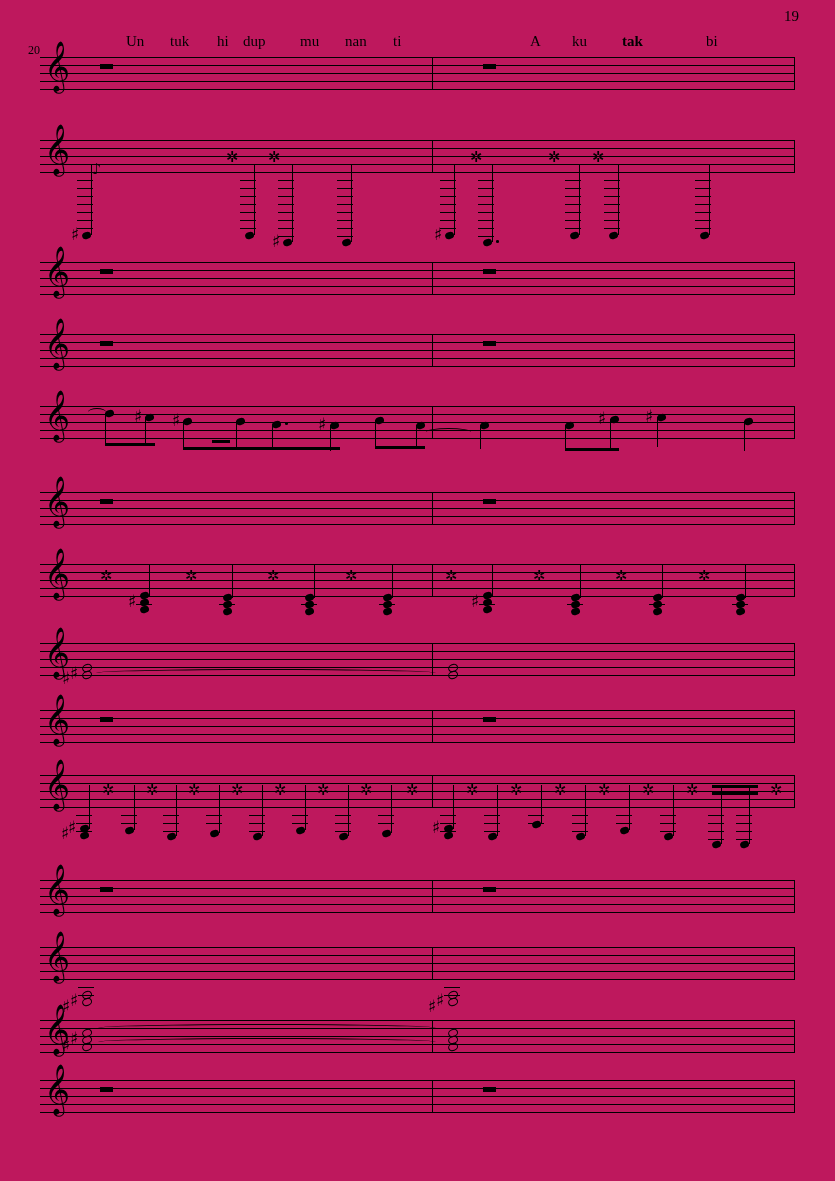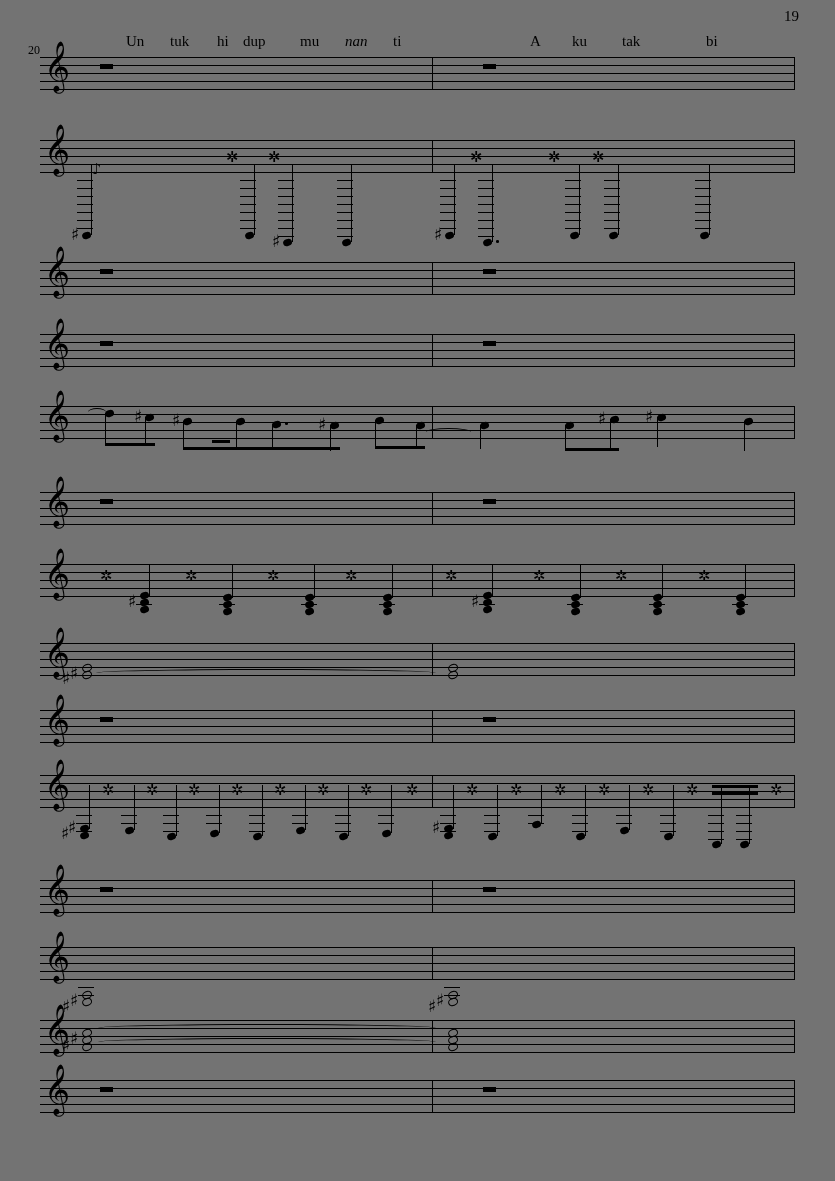--- a/index.html
+++ b/index.html
@@ -8,21 +8,21 @@
     background: #ffffff;
   }
   body {
     font-family: "Liberation Serif", serif;
     color: #000000;
   }
   #page {
     position: relative;
     width: 835px;
     height: 1181px;
-    background: #737373;
+    background: #be185d;
     overflow: hidden;
   }
   .page-number {
     position: absolute;
     right: 36px;
     top: 8px;
     font-size: 15px;
     font-family: "Liberation Serif", serif;
   }
   .measure-number {
@@ -148,25 +148,25 @@
 <div id="page">
 
   <div class="page-number">19</div>
   <div class="measure-number">20</div>
 
   <div class="lyric" style="left:126px; top:33px;">Un</div>
   <div class="lyric" style="left:170px; top:33px;">tuk</div>
   <div class="lyric" style="left:217px; top:33px;">hi</div>
   <div class="lyric" style="left:243px; top:33px;">dup</div>
   <div class="lyric" style="left:300px; top:33px;">mu</div>
-  <div class="lyric" style="left:345px; top:33px;font-style:italic;">nan</div>
+  <div class="lyric" style="left:345px; top:33px;">nan</div>
   <div class="lyric" style="left:393px; top:33px;">ti</div>
   <div class="lyric" style="left:530px; top:33px;">A</div>
   <div class="lyric" style="left:572px; top:33px;">ku</div>
-  <div class="lyric" style="left:622px; top:33px;">tak</div>
+  <div class="lyric" style="left:622px; top:33px;font-weight:bold;">tak</div>
   <div class="lyric" style="left:706px; top:33px;">bi</div>
 
   <div class="system" style="top:57px;">
     <div class="staff">
       <div class="line l0"></div>
         <div class="line l1"></div>
         <div class="line l2"></div>
         <div class="line l3"></div>
         <div class="line l4"></div>
       <div class="clef">𝄞</div>

